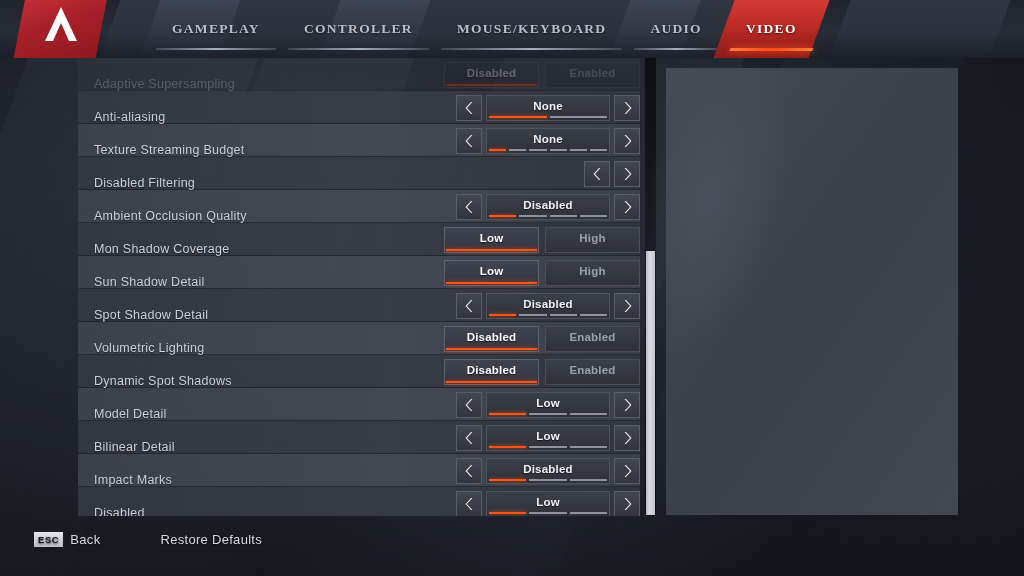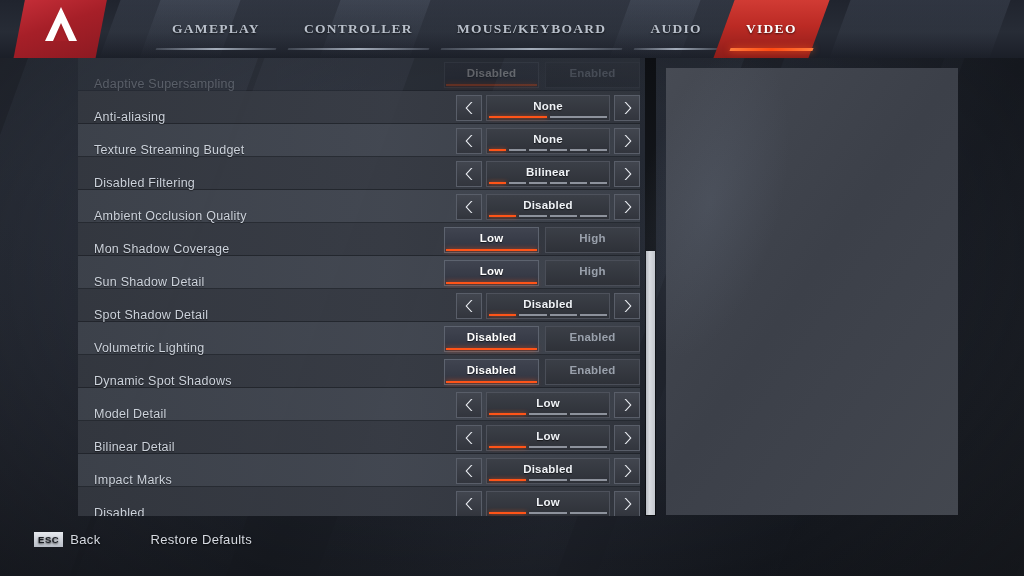--- a/index.html
+++ b/index.html
@@ -92,21 +92,21 @@
 
   
   #preview { position:absolute; left:666px; top:68px; width:292px; height:447px; z-index:4;
              background:linear-gradient(125deg,#474b54 0%,#41454e 22%,#3c4049 48%,#3f434c 72%,#43474f 100%); }
   #preview .pglow { position:absolute; left:-10%; top:-5%; width:50%; height:70%;
              background:radial-gradient(ellipse at center,rgba(120,132,152,.18),rgba(0,0,0,0) 70%);
              transform:skewX(-12deg); }
 
   
   #bottom { position:absolute; left:0; bottom:0; width:1024px; height:73px; z-index:6;
-            display:flex; align-items:center; padding-left:34px; gap:0; }
+            display:flex; align-items:center; padding-left:34px; gap:10px; }
   .esckey { display:inline-flex; align-items:center; justify-content:center;
             min-width:28px; height:15px; padding:0 4px; margin-right:7px;
             background:linear-gradient(180deg,#e6e9ee,#b9bec7); color:#181b21;
             font-size:9.5px; font-weight:700; letter-spacing:.6px; }
   .bitem { display:flex; align-items:center; font-size:13px; color:#d6dae1; cursor:pointer;
            letter-spacing:.3px; text-shadow:0 1px 2px rgba(0,0,0,.7); }
   #restore { margin-left:50px; }
 </style>
 </head>
 <body>
@@ -234,31 +234,20 @@
     </div>
     <div class="row dark">
       <div class="rlabel">Disabled Filtering</div>
       <div class="rctrl">
         <div class="stepper">
           <div class="arrow">
             <svg width="11" height="14" viewBox="0 0 11 14">
               <path d="M8.5 1 L3 7 L8.5 13 L7 13 L1.5 7 L7 1 Z" fill="#e9ecf1"></path>
             </svg>
           </div>
-          <div class="valbox">
-            <div class="vtxt">Bilinear</div>
-            <div class="segs">
-              <div class="seg on"></div>
-              <div class="seg"></div>
-              <div class="seg"></div>
-              <div class="seg"></div>
-              <div class="seg"></div>
-              <div class="seg"></div>
-            </div>
-          </div>
           <div class="arrow">
             <svg width="11" height="14" viewBox="0 0 11 14">
               <path d="M2.5 1 L8 7 L2.5 13 L4 13 L9.5 7 L4 1 Z" fill="#e9ecf1"></path>
             </svg>
           </div>
         </div>
       </div>
       <div class="sep"></div>
     </div>
     <div class="row light">

